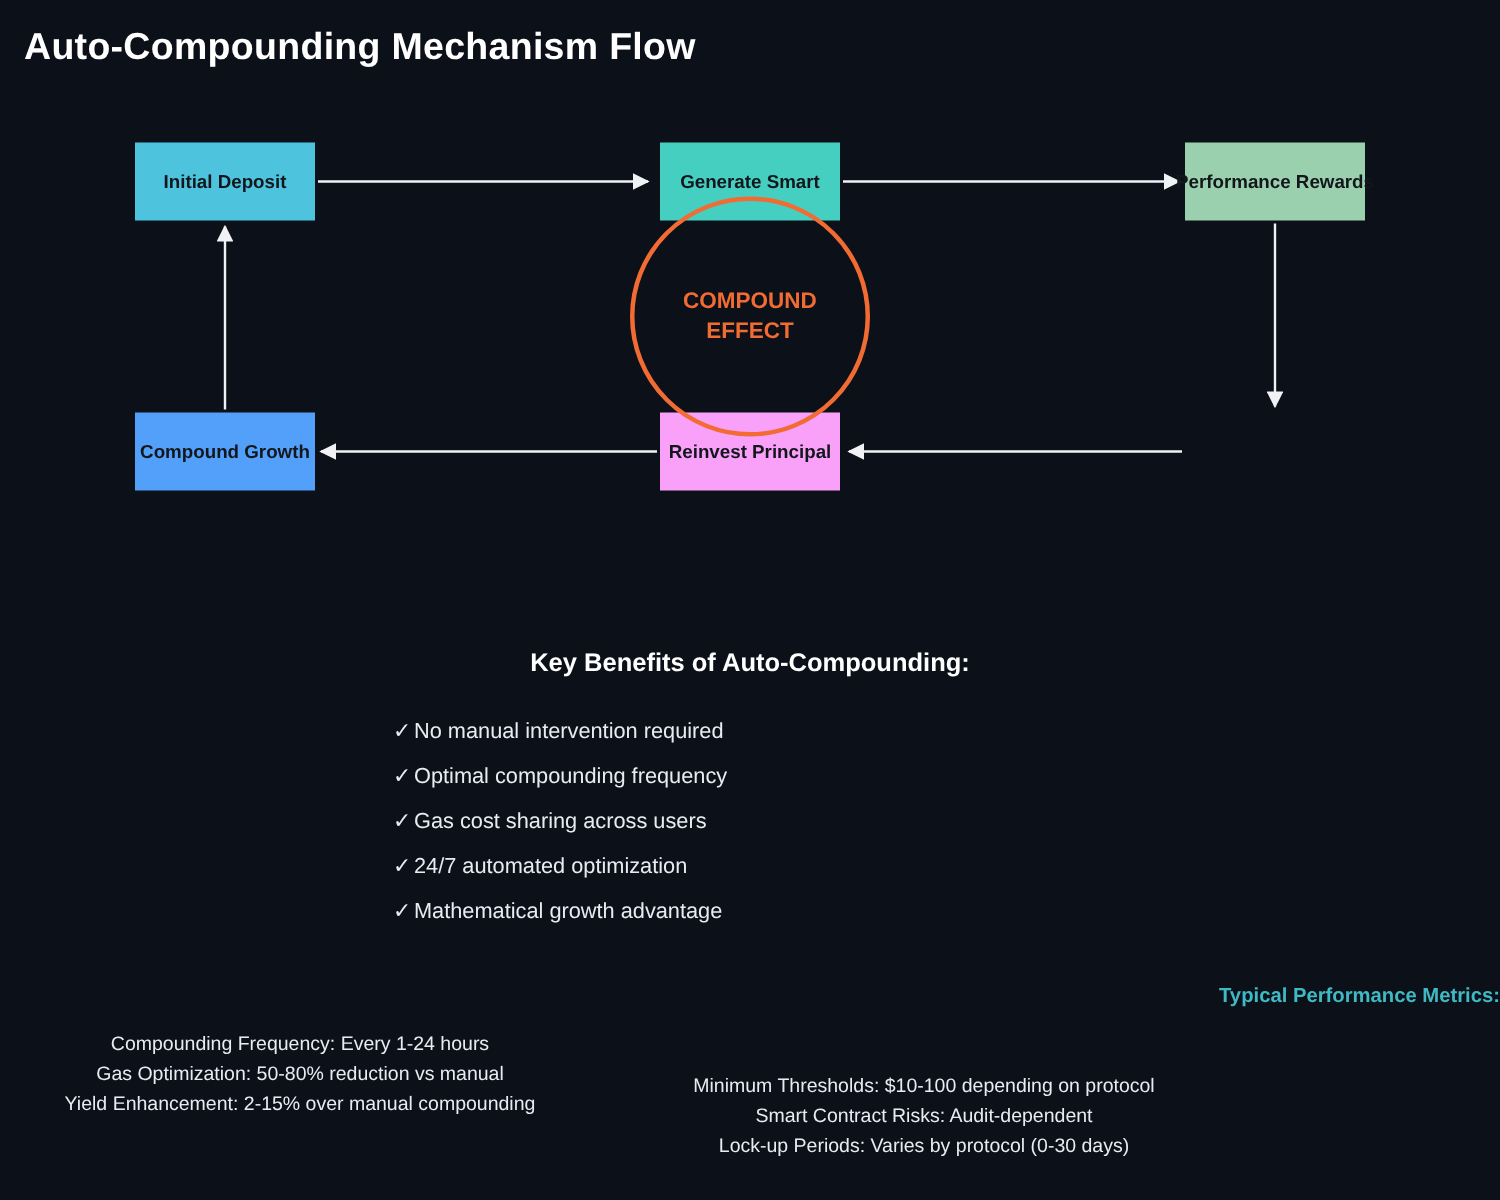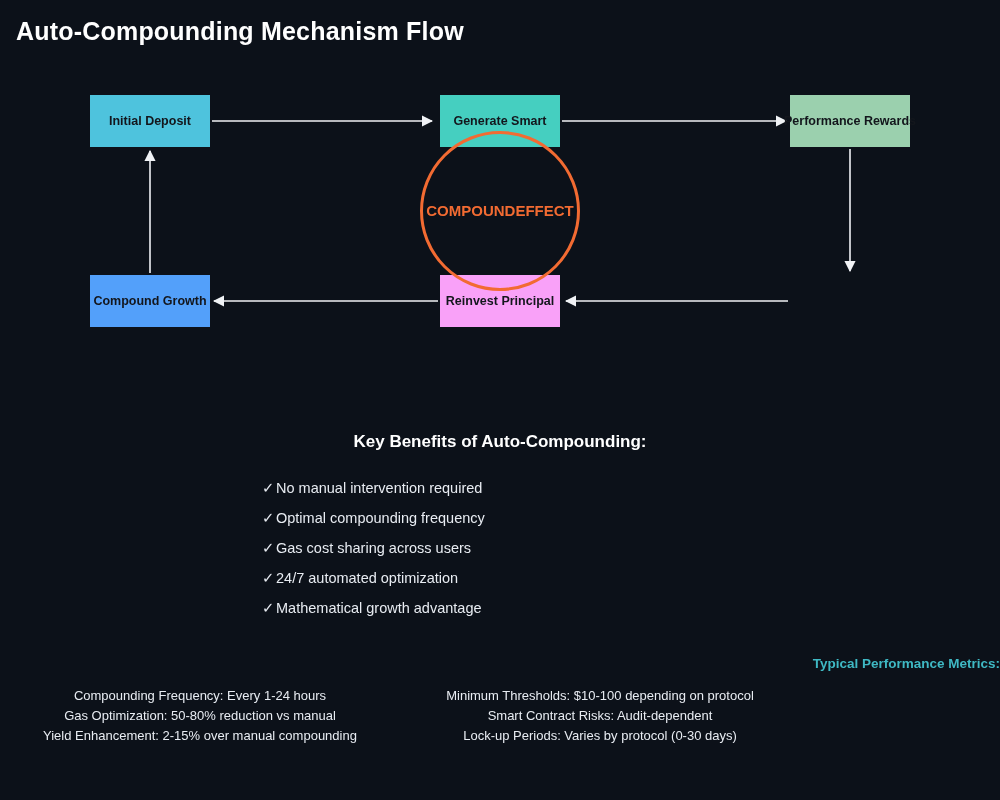--- a/index.html
+++ b/index.html
@@ -72,21 +72,21 @@
     box-sizing: border-box;
     background: transparent;
   }
   .center-label {
     position: absolute;
     left: 420px;
     top: 131px;
     width: 160px;
     height: 160px;
     display: flex;
-    flex-direction: row;
+    flex-direction: column;
     align-items: center;
     justify-content: center;
     font-size: 15px;
     font-weight: bold;
     color: #f26b32;
     line-height: 20px;
     text-align: center;
   }
 
   
@@ -131,21 +131,21 @@
   }
   .metrics-col {
     position: absolute;
     top: 686px;
     font-size: 13px;
     color: #e8ecf2;
     line-height: 20px;
     text-align: center;
   }
   .metrics-col-left  { left: 0px;   width: 400px; }
-  .metrics-col-right { left: 400px; width: 400px; }
+  .metrics-col-right { left: 416px; width: 400px; margin-top: 28px; }
   .metric-line { white-space: nowrap; }
 </style>
 </head>
 <body>
 
 <div class="page-title">Auto-Compounding Mechanism Flow</div>
 
 <div class="flow">
 
   <svg class="flow-svg" width="1000" height="400">

